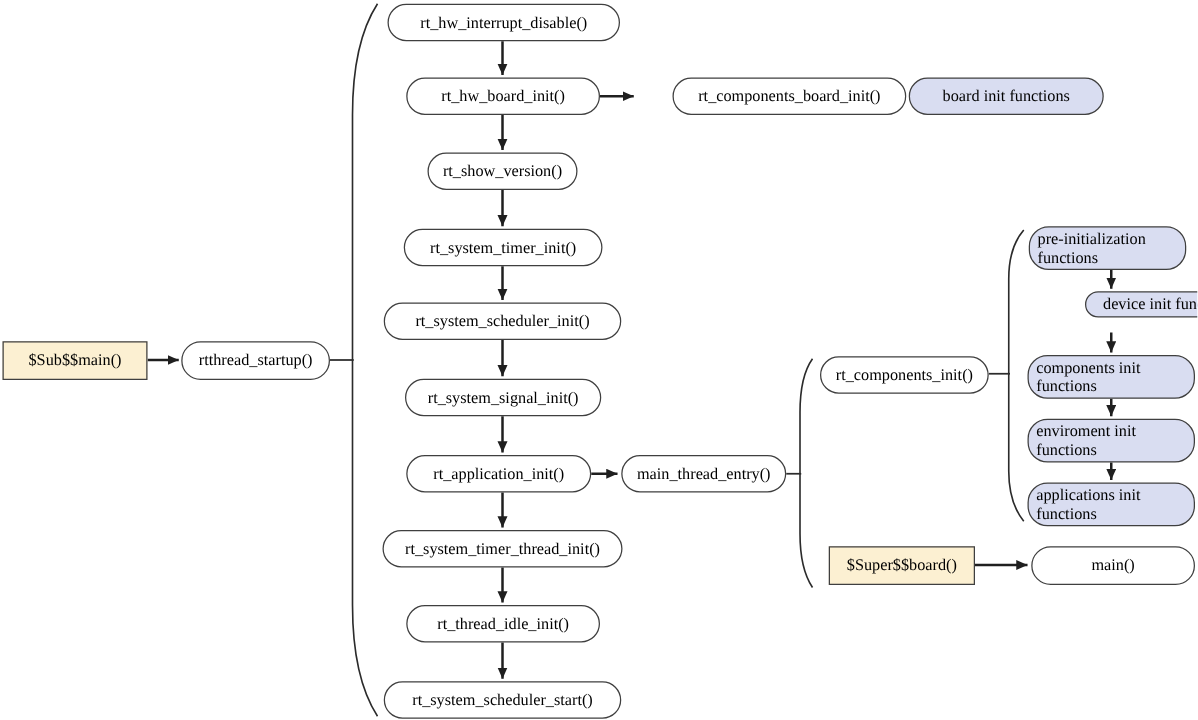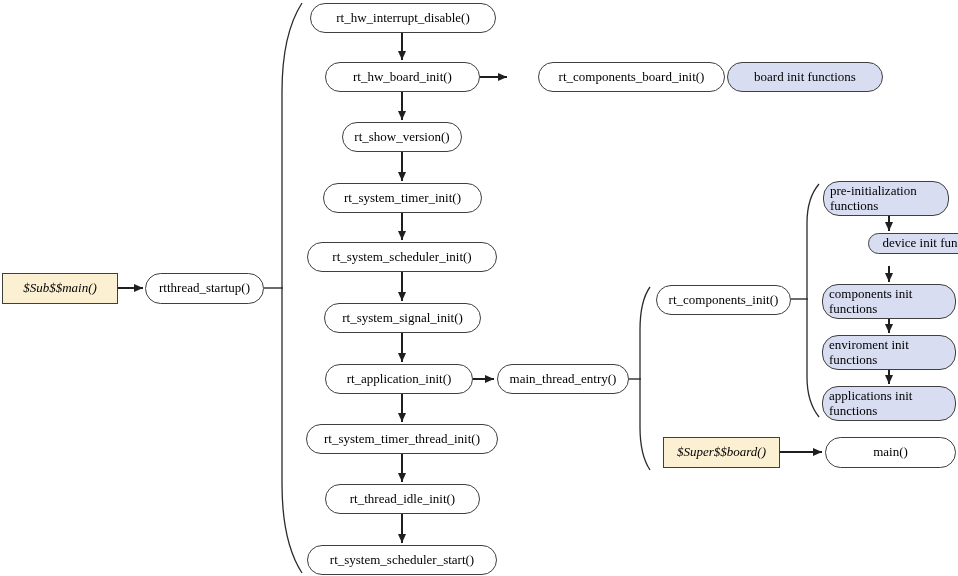--- a/index.html
+++ b/index.html
@@ -27,21 +27,21 @@
     align-items: center;
     justify-content: center;
     font-size: 13px;
     line-height: 1.12;
     padding: 0 6px;
     white-space: normal;
   }
   .stadium { border-radius: 16px; }
   .rect { border-radius: 0; }
   .blue { background: var(--highlight-blue, #d9ddf1); }
-  .cream { background: var(--highlight-cream, #fcf0d2); font-style: italic; }
+  .cream { background: var(--highlight-cream, #fcf0d2); }
 </style>
 </head>
 <body>
 
 <div class="canvas">
 
   <svg class="layer" viewBox="0 0 958 576" xmlns="http://www.w3.org/2000/svg">
     <defs>
       <marker id="ah" markerUnits="userSpaceOnUse" markerWidth="10" markerHeight="9" refX="9" refY="4" orient="auto">
         <path d="M0,0 L9,4 L0,8 Z" fill="#1f1f1f"></path>

